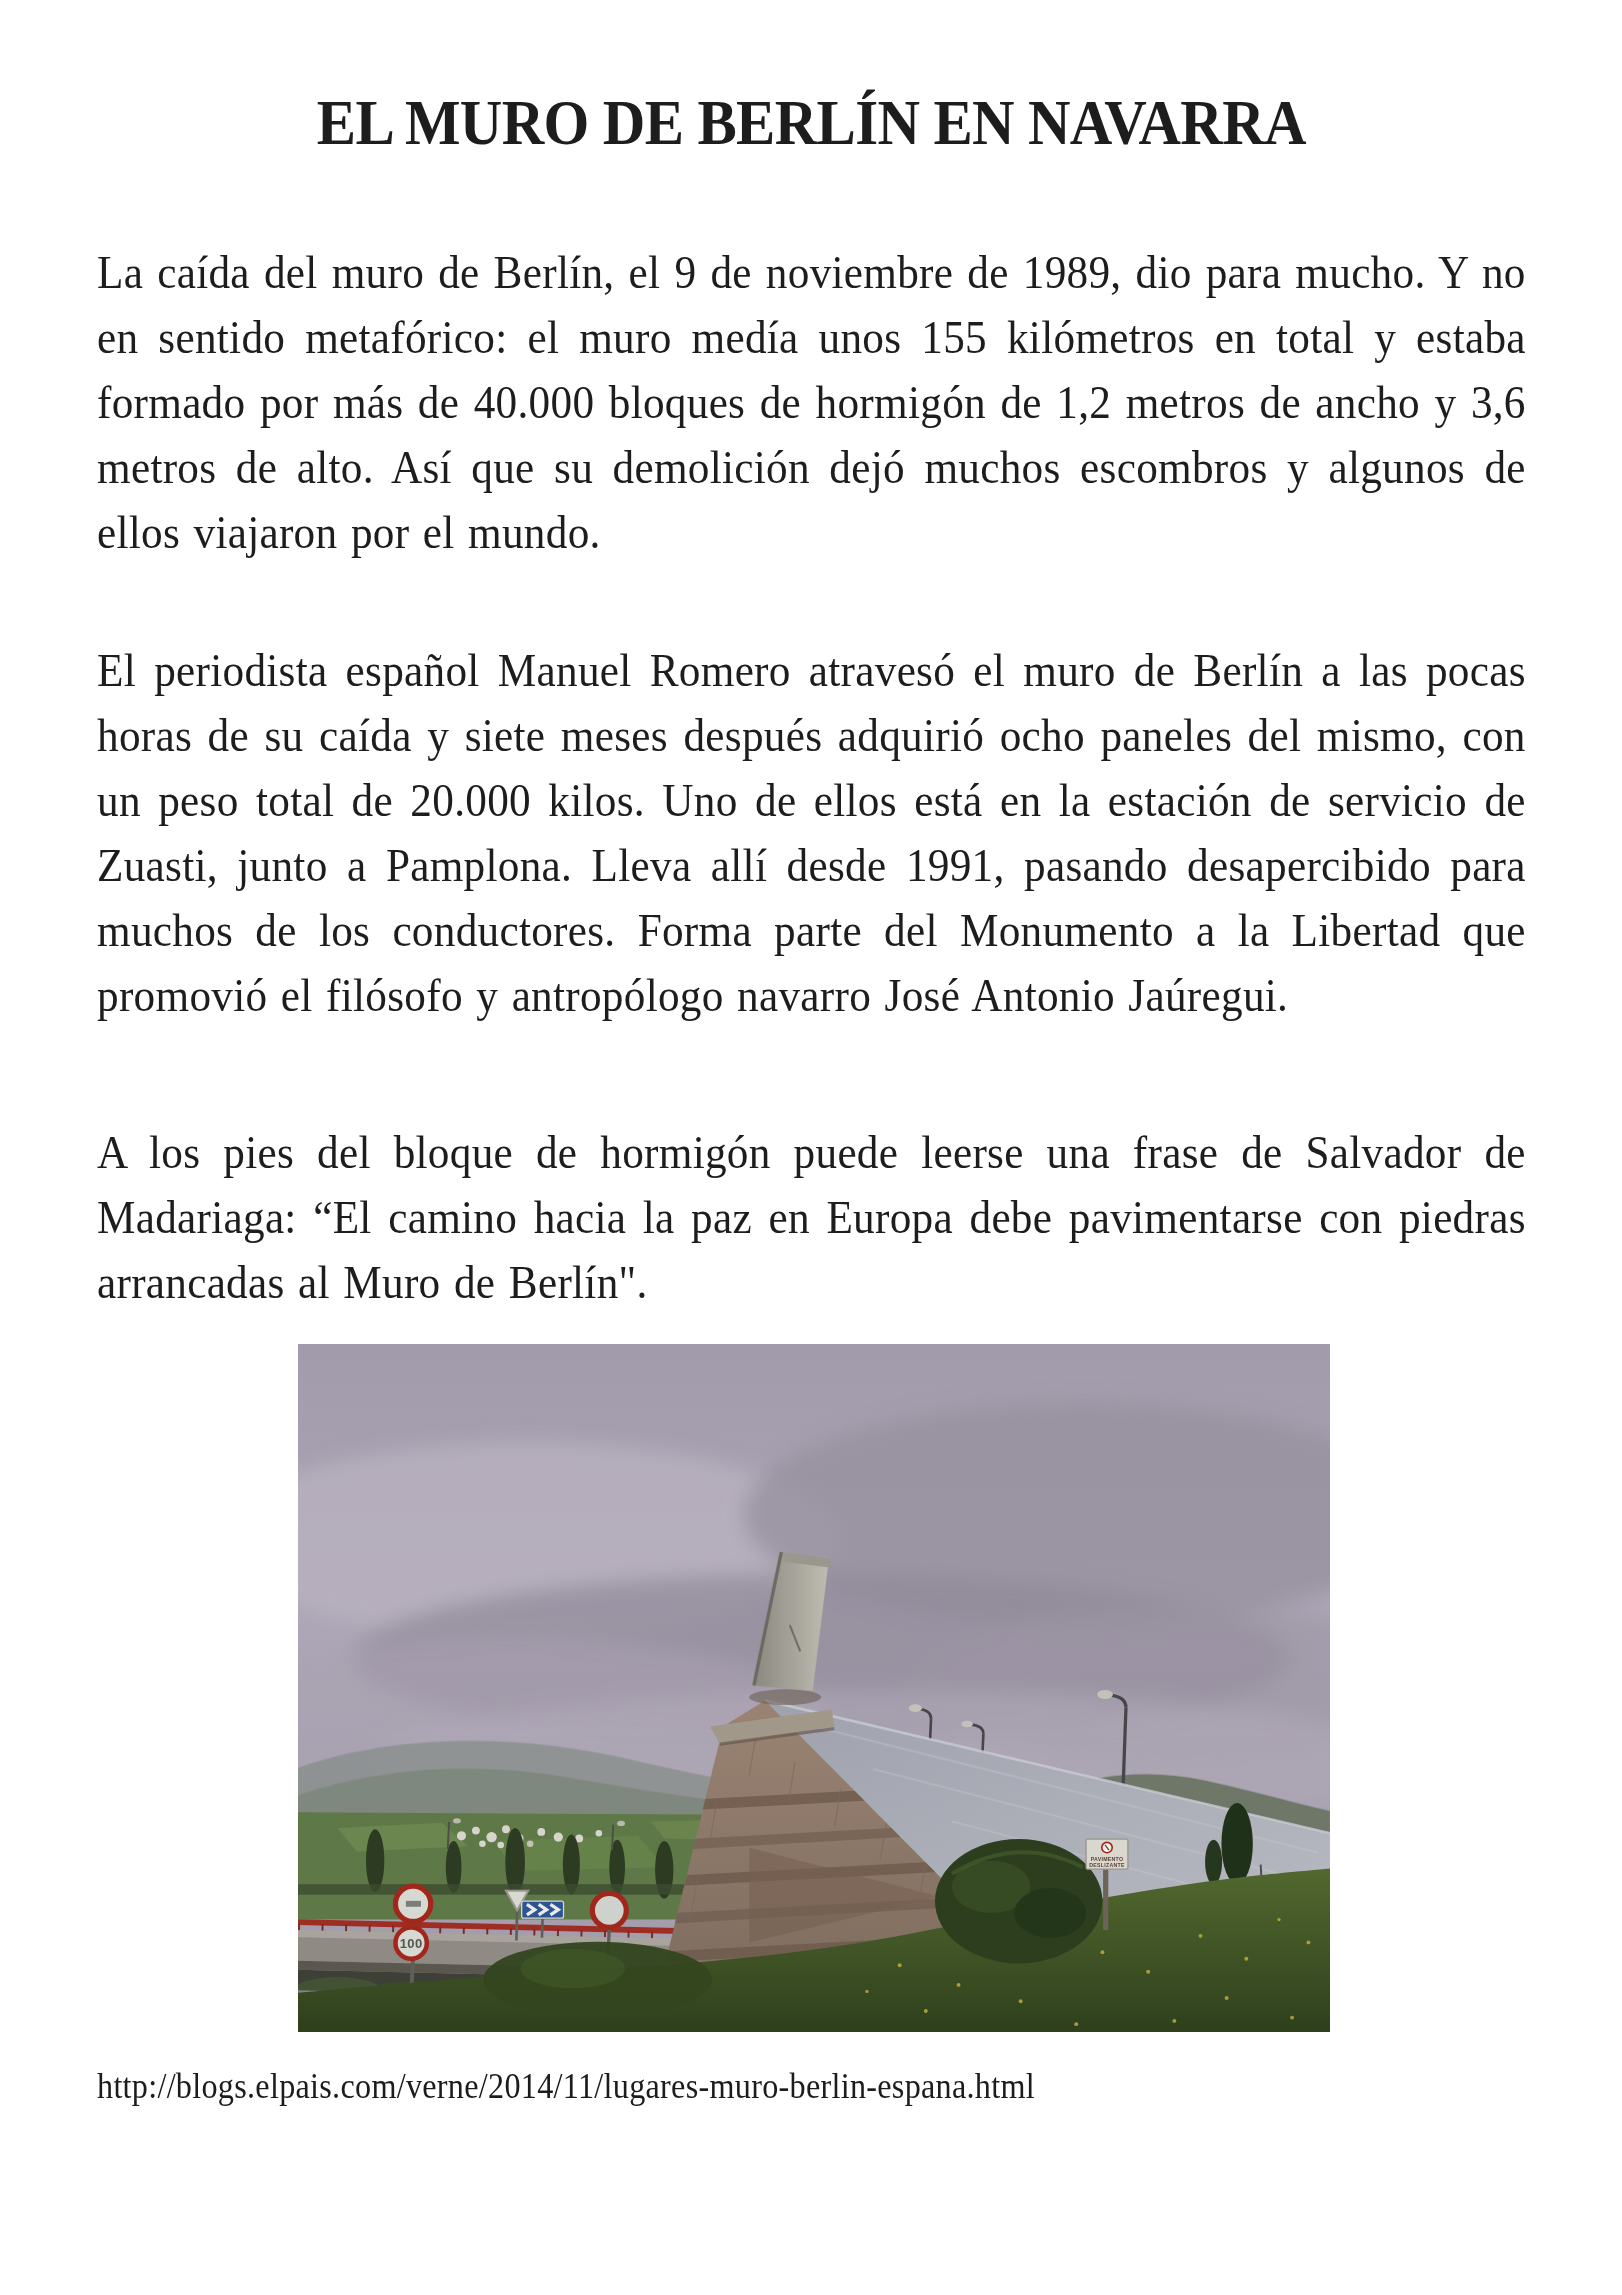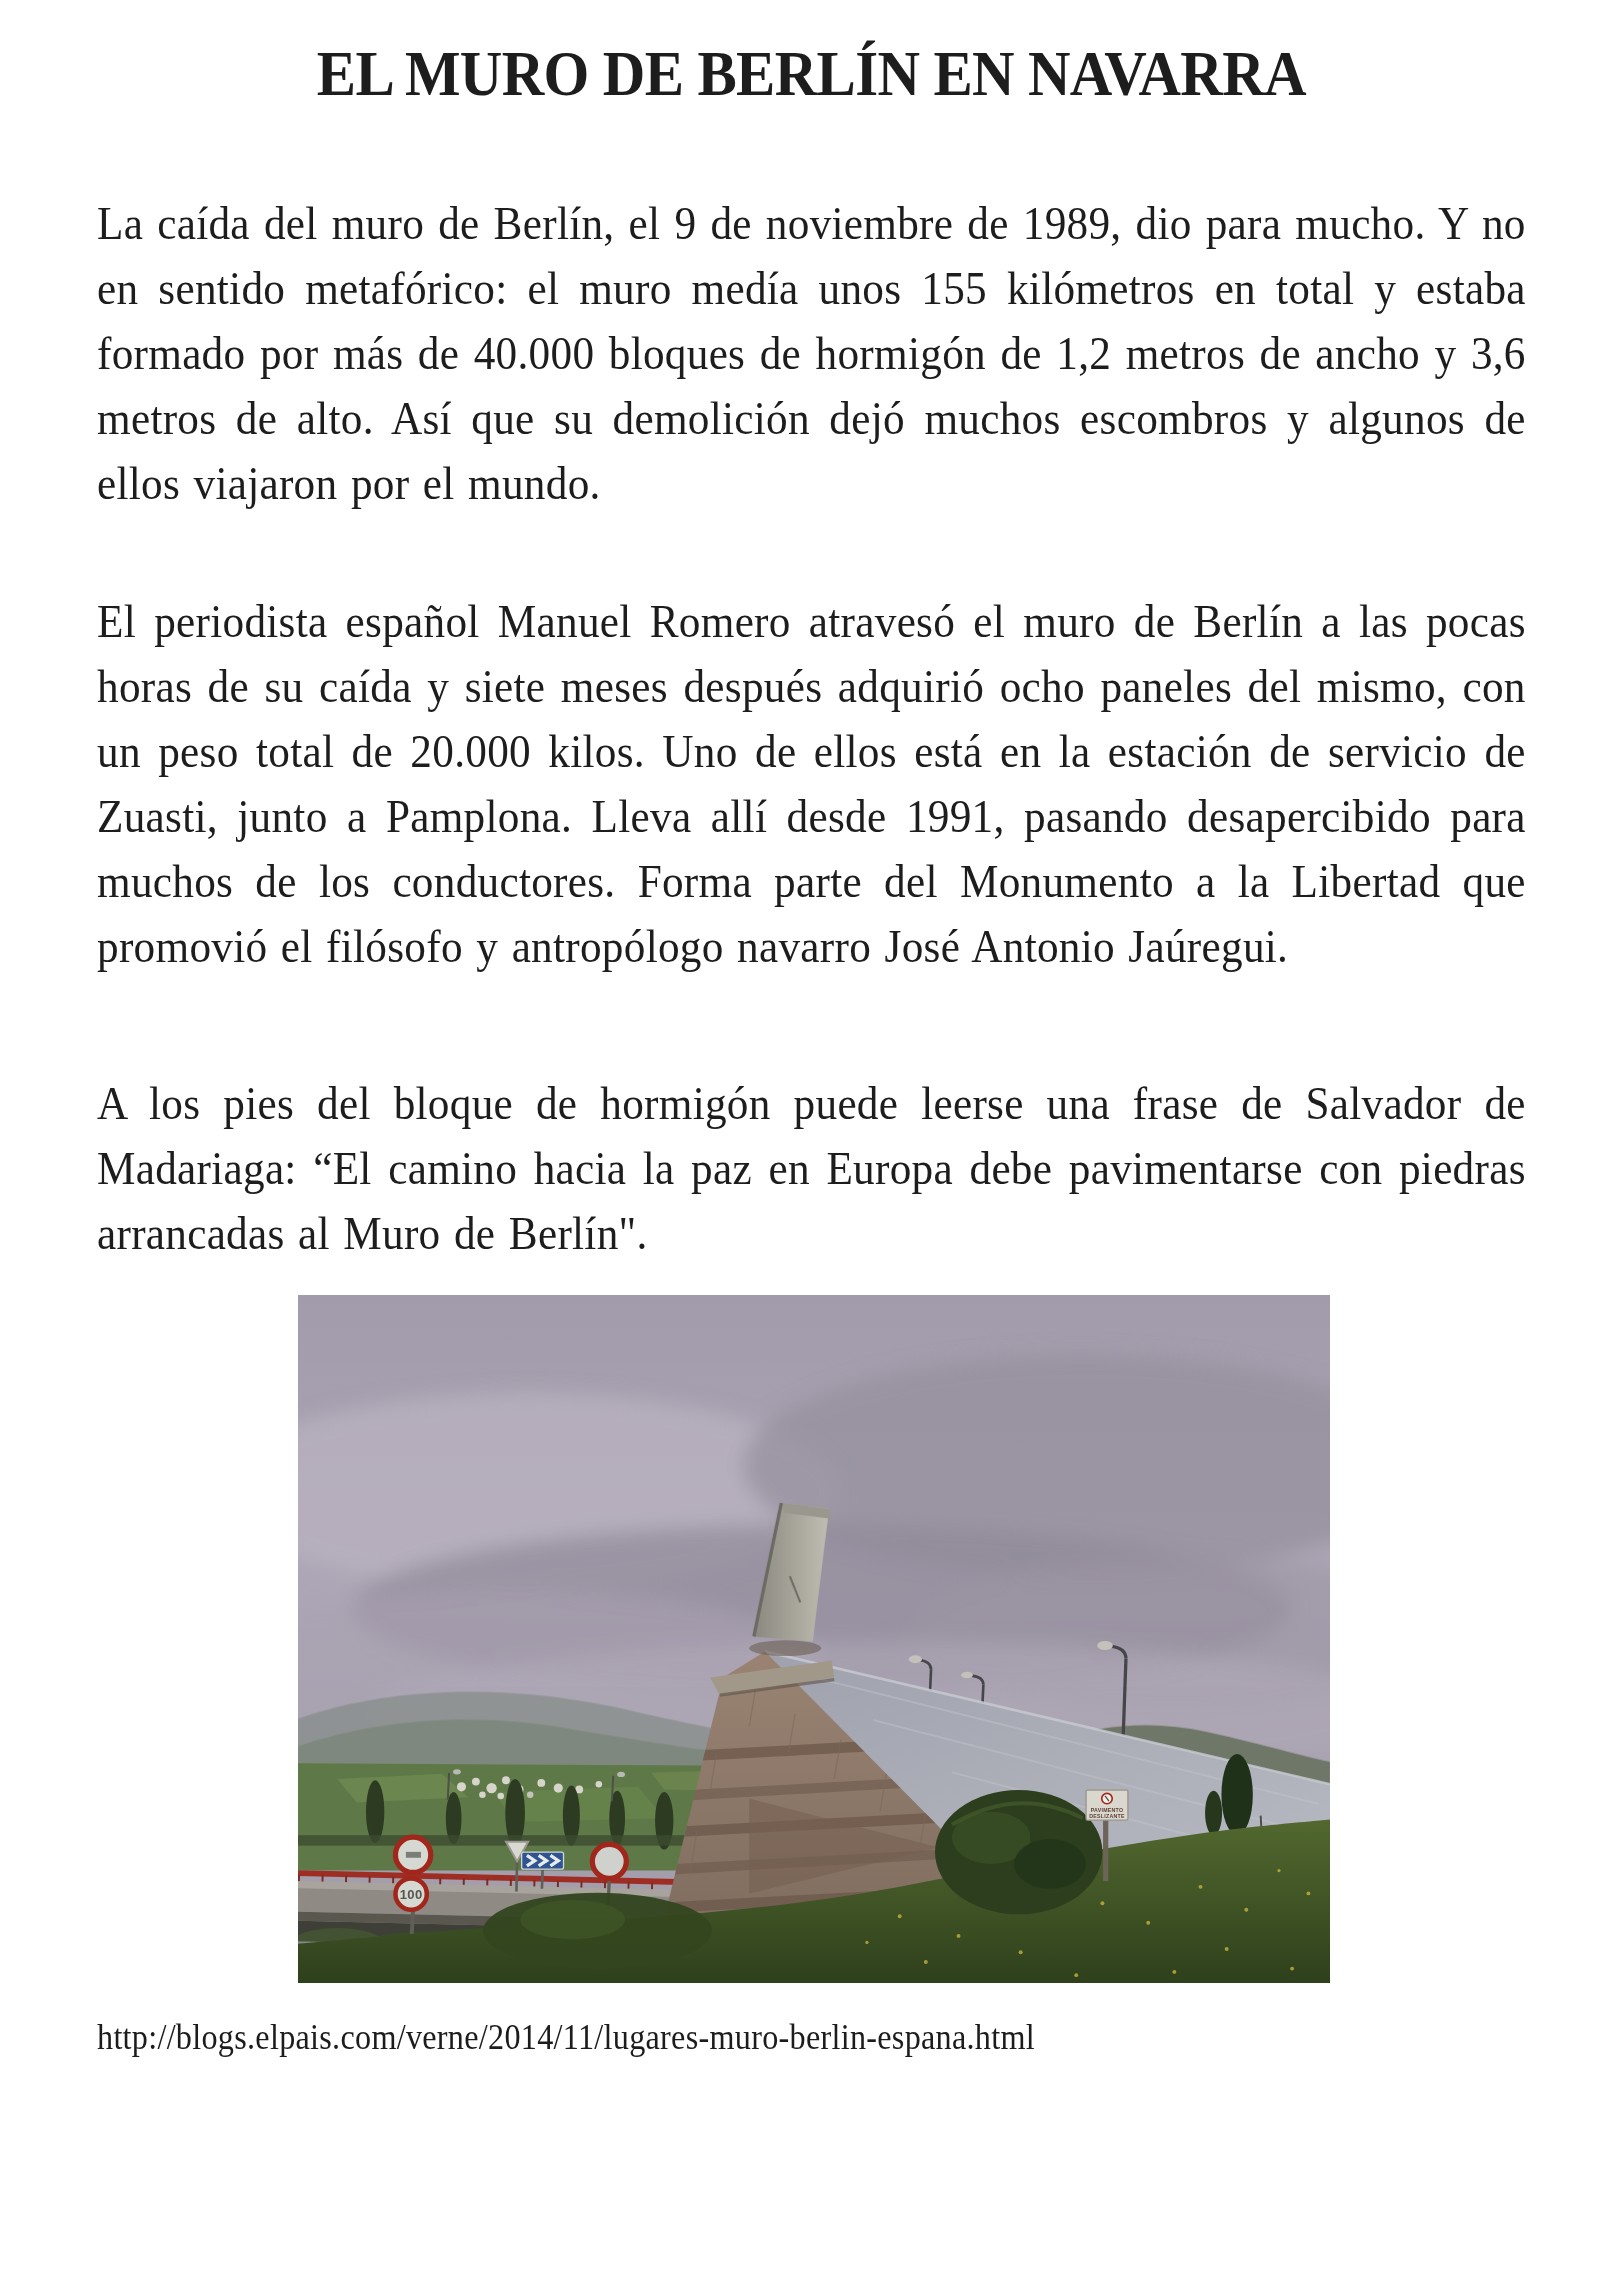--- a/index.html
+++ b/index.html
@@ -3,21 +3,21 @@
 <meta charset="utf-8">
 <style>
   html,body{margin:0;padding:0;background:#ffffff;}
   .page{
     position:relative;
     width:1622px;
     height:2295px;
     background:#ffffff;
     overflow:hidden;
     box-sizing:border-box;
-    padding:33px 0 0 97px;
+    padding:82px 0 0 97px;
     font-family:"Liberation Serif", serif;
     color:#1d1d1d;
   }
   .doc-title{
     margin:0 0 77px 0;
     width:1553px;
     font-size:64px;
     line-height:81px;
     font-weight:bold;
     letter-spacing:-0.7px;

